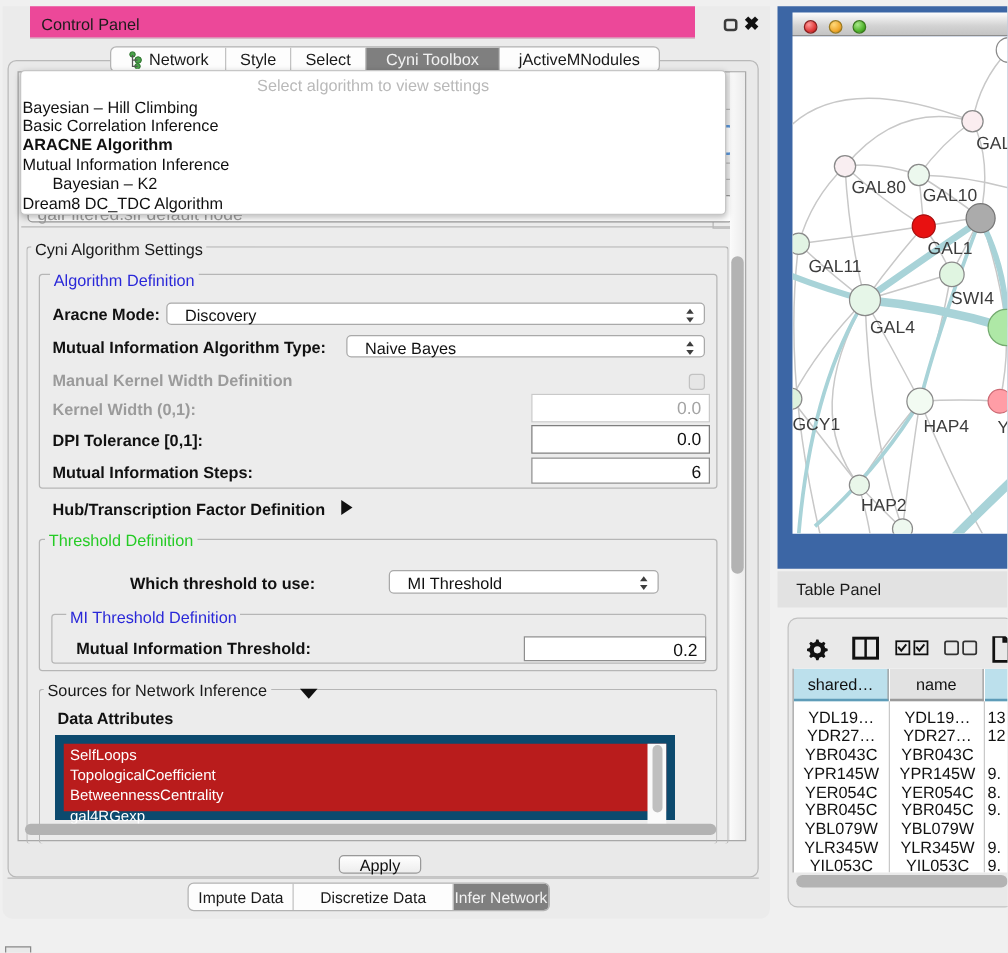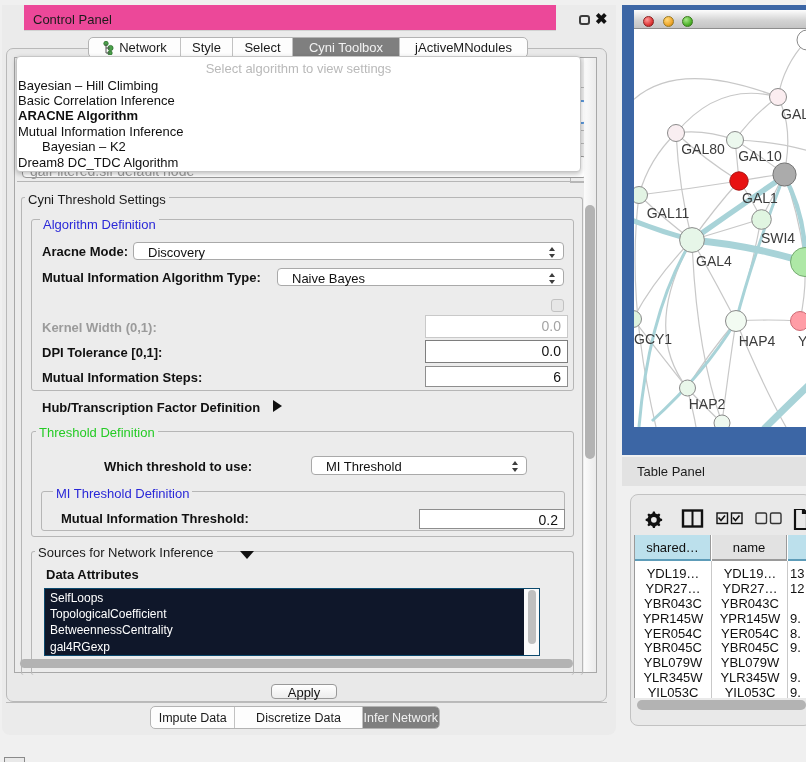--- a/index.html
+++ b/index.html
@@ -46,21 +46,21 @@
 .combo { position:absolute; background:#ffffff; border:1px solid #a9a9a9; border-radius:4px;
   font-size:13px; color:#111; }
 .combo span { position:absolute; left:14px; top:2px; }
 .combo .ar { position:absolute; left:auto; right:6px; top:3px; width:8px; }
 .combo .ar i { position:absolute; left:0; width:0; height:0; border-left:3.5px solid transparent; border-right:3.5px solid transparent; }
 .combo .ar .up { top:1px; border-bottom:4.5px solid #3d3d3d; }
 .combo .ar .dn { top:8px; border-top:4.5px solid #3d3d3d; }
 .field { position:absolute; background:#fff; font-size:14px; text-align:right; padding:2px 6px 0 0;
   color:#111; }
 
-#datalist { left:44px; top:588px; width:496px; height:68px; border:1px solid #0c4a6e; background:#0f172a; }
+#datalist { left:44px; top:588px; width:496px; height:68px; border:7px solid #0c4a6e; background:#b91c1c; }
 .li { position:absolute; left:5px; color:#fff; font-size:12px; white-space:nowrap; }
 
 .sbthumb { position:absolute; background:#b3b3b3; border-radius:5px; }
 
 #blbox { left:4px; top:757px; width:21px; height:10px; background:#e9e9e9; border:1px solid #8a8a8a; }
 
 #netwin { left:622px; top:5px; width:184px; height:450px; background:#3c66a5; }
 #nettitle { left:634px; top:10px; width:172px; height:19px;
   background:linear-gradient(#fdfdfd,#d2d2d2 60%,#c4c4c4); border-bottom:1px solid #8d8d8d; }
 .light { position:absolute; top:16px; width:11px; height:11px; border-radius:50%; }
@@ -111,41 +111,42 @@
     <div class="hdr" style="top:4px;">Select algorithm to view settings</div>
     <div class="ditem" style="top:21px;">Bayesian – Hill Climbing</div>
     <div class="ditem" style="top:36px;">Basic Correlation Inference</div>
     <div class="ditem" style="top:51px; font-weight:bold;">ARACNE Algorithm</div>
     <div class="ditem" style="top:67px;">Mutual Information Inference</div>
     <div class="ditem" style="top:82px;padding-left:24px;">Bayesian – K2</div>
     <div class="ditem" style="top:98px;">Dream8 DC_TDC Algorithm</div>
   </div>
 
   <div class="group" style="left:21px; top:197px; width:562px; height:478px; border-bottom:none;"></div>
-  <div class="gtitle" style="left:25px; top:192px; color:#1a1a1a;">Cyni Threshold Settings</div>
+  <div class="gtitle" style="left:25px; top:192px; color:#1a1a1a;">Cyni Algorithm Settings</div>
 
   <div class="group" style="left:31px; top:219px; width:543px; height:172px;"></div>
   <div class="gtitle" style="left:40px; top:217px; color:#2a28d8;">Algorithm Definition</div>
 
   <div class="blab" style="left:42px; top:244px;">Aracne Mode:</div>
   <div class="combo" style="left:133px; top:242px; width:431px; height:18px;">
       <span>Discovery</span>
       <span class="ar">
         <i class="up"></i>
         <i class="dn"></i>
       </span>
     </div>
   <div class="blab" style="left:42px; top:270px;">Mutual Information Algorithm Type:</div>
   <div class="combo" style="left:277px; top:268px; width:287px; height:18px;">
       <span>Naive Bayes</span>
       <span class="ar">
         <i class="up"></i>
         <i class="dn"></i>
       </span>
     </div>
+  <div class="glab" style="left:42px; top:297px;">Manual Kernel Width Definition</div>
   <div class="abs" style="left:551px; top:299px; width:13px; height:13px; background:#e6e6e6; border:1px solid #c2c2c2; border-radius:3px;"></div>
   <div class="glab" style="left:42px; top:320px;">Kernel Width (0,1):</div>
   <div class="field" style="left:425px; top:315px; width:143px; height:23px; border:1px solid #c9c9c9; color:#a4a4a4;">0.0</div>
   <div class="blab" style="left:42px; top:345px;">DPI Tolerance [0,1]:</div>
   <div class="field" style="left:425px; top:340px; width:143px; height:23px; border:1px solid #7e7e7e;">0.0</div>
   <div class="blab" style="left:42px; top:370px;">Mutual Information Steps:</div>
   <div class="field" style="left:425px; top:366px; width:143px; height:21px; border:1px solid #8e8e8e;">6</div>
 
   <div class="blab" style="left:42px; top:400px;">Hub/Transcription Factor Definition</div>
   <div class="abs" style="left:273px; top:400px; width:0; height:0; border-left:9px solid #111; border-top:6px solid transparent; border-bottom:6px solid transparent;"></div>

